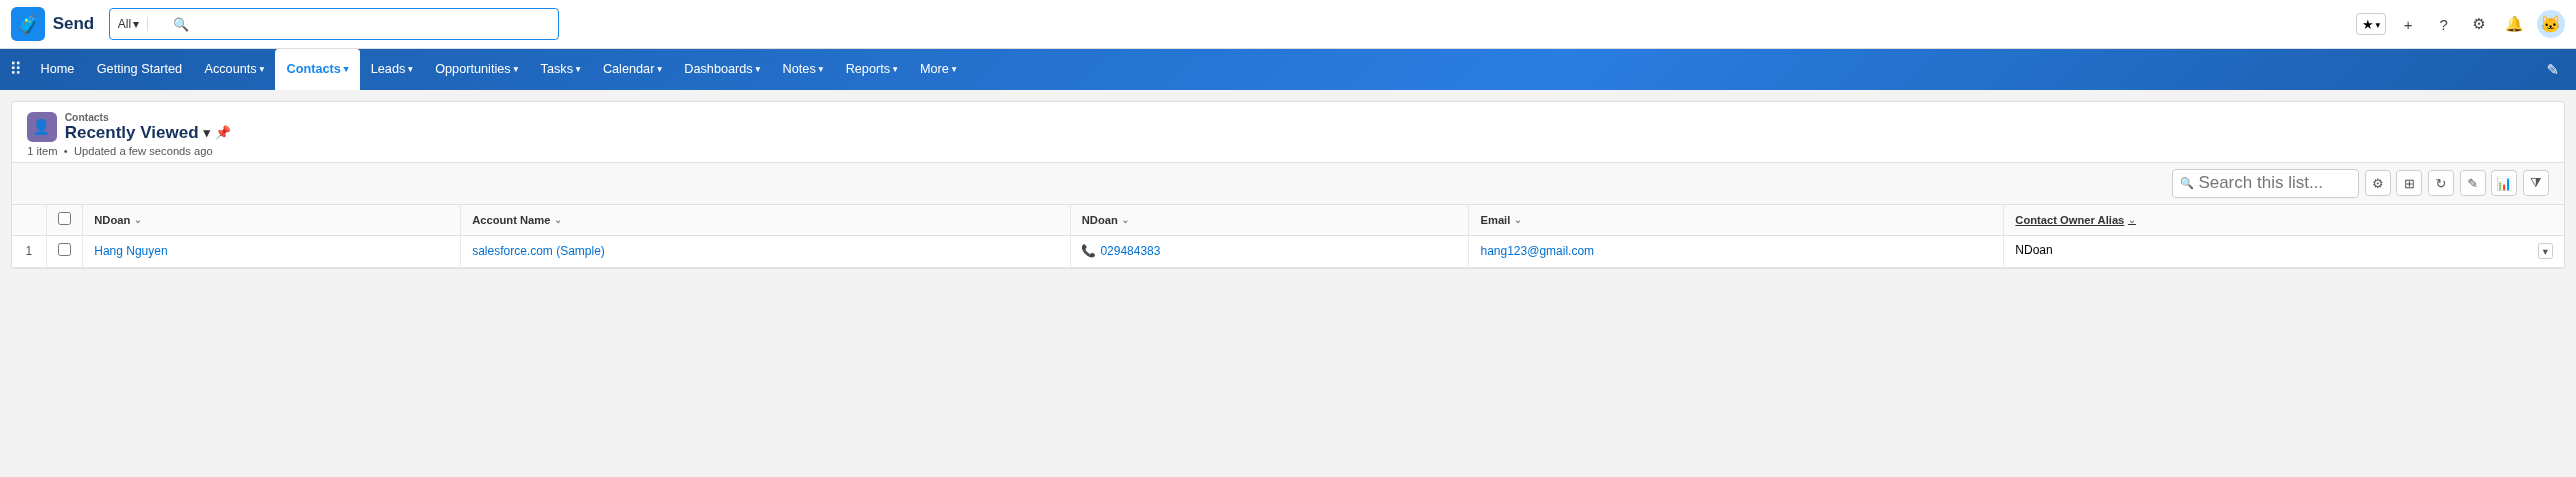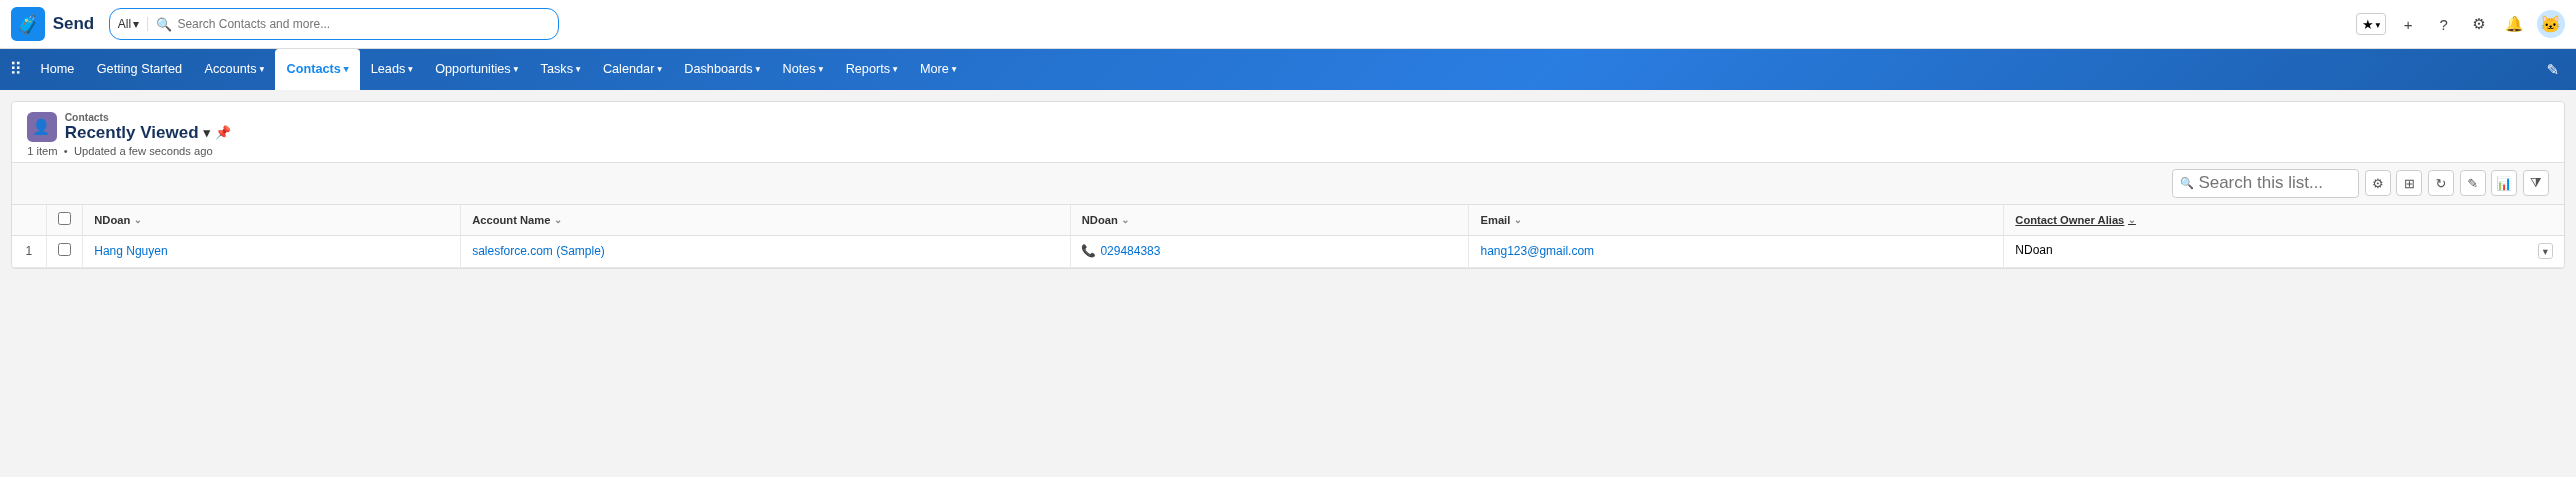--- a/index.html
+++ b/index.html
@@ -24,26 +24,26 @@
       flex-shrink: 0;
     }
     .top-bar-appname {
       font-size: 17px; font-weight: bold; color: #16325c;
       margin-right: 7.5px; flex-shrink: 0;
     }
     .top-bar-search {
       flex: 1;
       display: flex; align-items: center;
       border: 1.4px solid #1589ee;
-      border-radius: 12px;
+      border-radius: 4px;
       height: 32px;
       max-width: 450px;
       background: #fff;
       padding: 0 7.5px;
-      gap: 5px;
+      gap: 22px;
     }
     .search-scope {
       display: flex; align-items: center; gap: 1.9px;
       font-size: 12px; color: #333;
       border-right: 0.9px solid #ddd;
       padding-right: 7.5px; margin-right: 3.7px;
       cursor: pointer;
     }
     .search-input {
       border: none; outline: none; flex: 1; font-size: 12px; color: #555;
@@ -223,21 +223,20 @@
     <span>🧳</span>
   </div>
   <span class="top-bar-appname">Send</span>
 
   <div class="top-bar-search">
     <div class="search-scope">
       <span>All</span>
       <span>▾</span>
     </div>
     <span style="color:#888;font-size:13px;">🔍</span>
-    <input class="search-input" type="text" placeholder="Search Contacts and more..." style="">
   </div>
 
   <div class="top-bar-icons">
     <div class="star-btn">
       <span>★</span>
       <span style="font-size:9.4px;">▾</span>
     </div>
     <div class="top-bar-icon">
       <span>+</span>
     </div>

